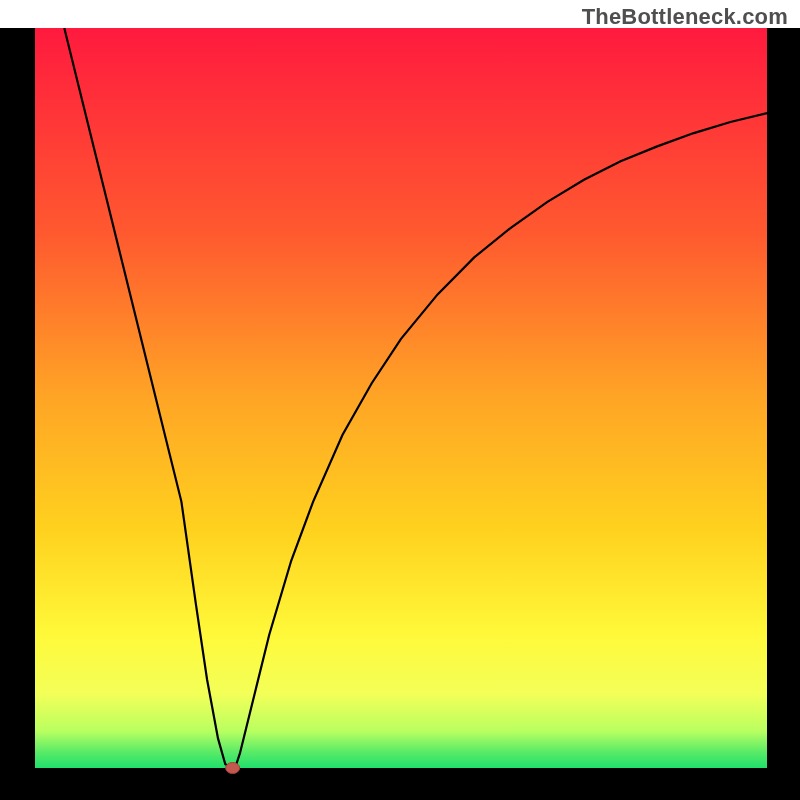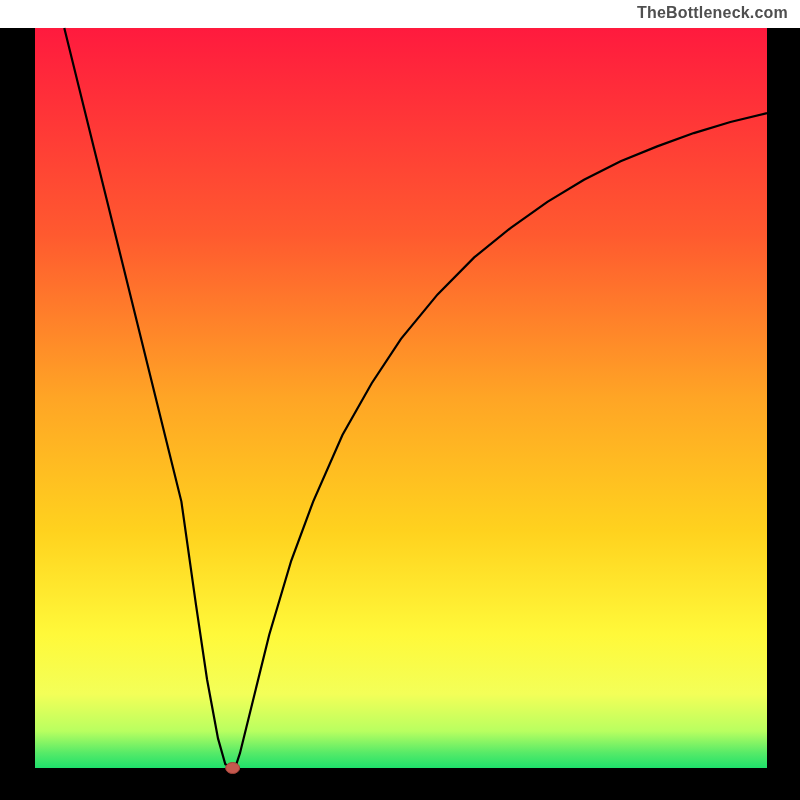--- a/index.html
+++ b/index.html
@@ -13,21 +13,21 @@
   }
   .stage {
     position: relative;
     width: 800px;
     height: 800px;
   }
   .watermark {
     position: absolute;
     top: 4px;
     right: 12px;
-    font-size: 16px;
+    font-size: 22px;
     font-weight: 600;
     color: #4f4f4f;
     letter-spacing: 0.2px;
     z-index: 3;
   }
   svg.plot {
     position: absolute;
     top: 0;
     left: 0;
     width: 800px;

